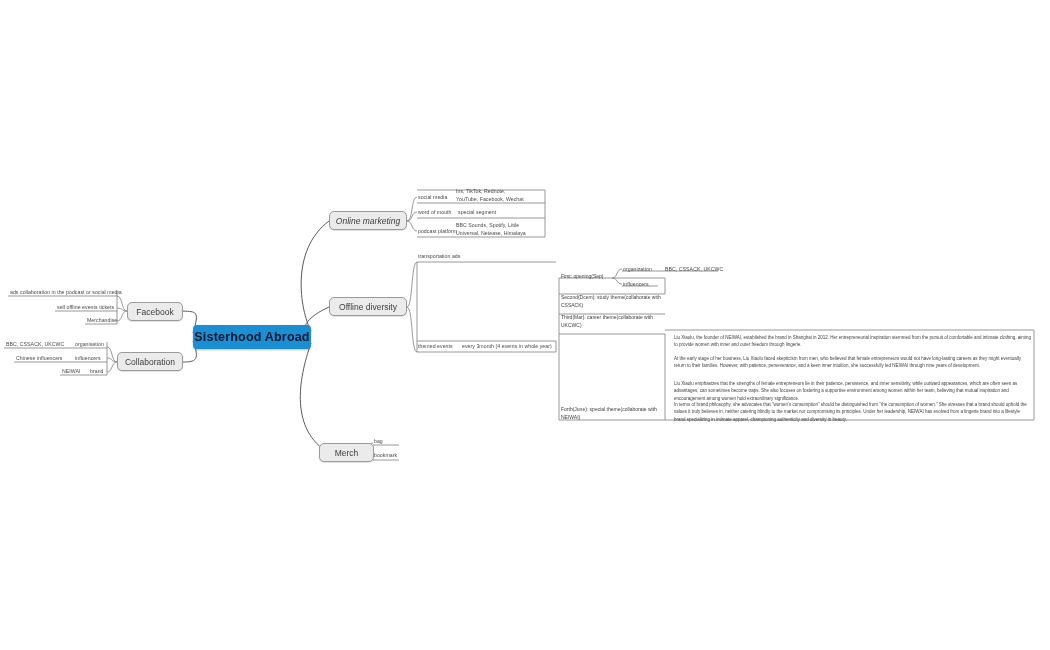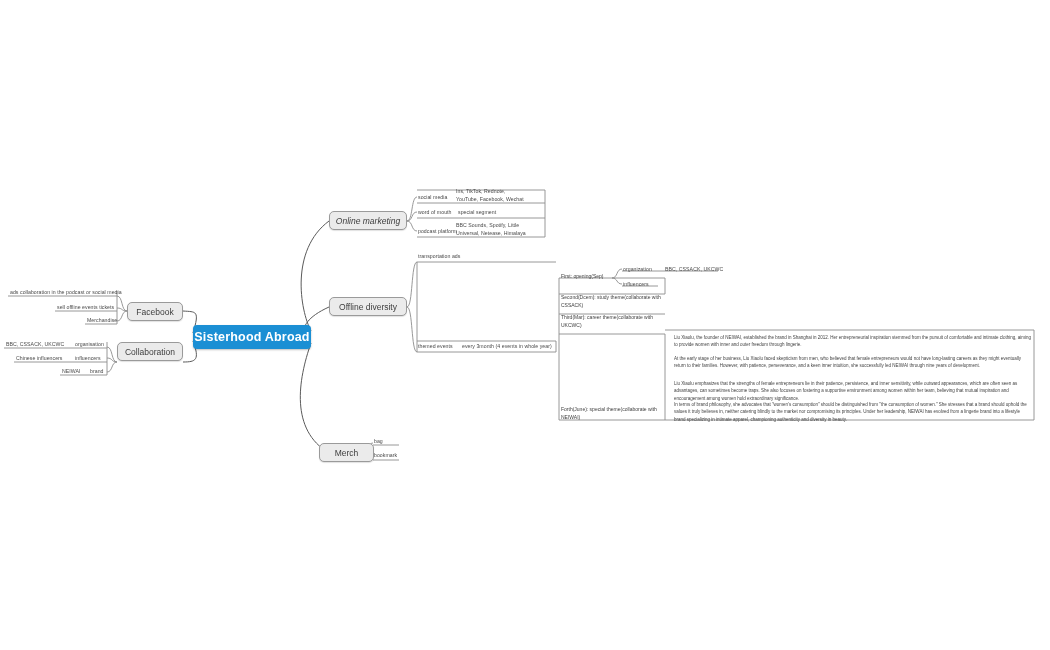--- a/index.html
+++ b/index.html
@@ -9,35 +9,35 @@
   svg.links{position:absolute;left:0;top:0;width:1050px;height:650px;overflow:visible;pointer-events:none;}
   svg.links path{fill:none;stroke:#5a5a5a;stroke-width:1;}
   svg.links path.thin{stroke:#8d8d8d;stroke-width:0.9;}
 
   .node{position:absolute;box-sizing:border-box;}
 
   .central{
     left:193px;top:325px;width:118px;height:24px;
     background:#1b8fd4;border-radius:4px;
     display:flex;align-items:center;justify-content:center;
-    color:#ffffff;font-size:12.5px;font-weight:bold;letter-spacing:.2px;
+    color:#0f172a;font-size:12.5px;font-weight:bold;letter-spacing:.2px;
     box-shadow:0 1px 2px rgba(0,0,0,.25);
   }
 
   .branch{
     background:#ebebeb;border:1px solid #9a9a9a;border-radius:5px;
     display:flex;align-items:center;justify-content:center;
     font-size:8.5px;color:#3d3d3d;height:19px;
     box-shadow:0 1px 1px rgba(0,0,0,.12);
   }
   .branch.b-online{left:329px;top:211px;width:78px;font-style:italic;}
   .branch.b-offline{left:329px;top:297px;width:78px;}
   .branch.b-merch{left:319px;top:443px;width:55px;}
   .branch.b-monentize{left:127px;top:302px;width:56px;}
-  .branch.b-collab{left:117px;top:342px;width:66px;}
+  .branch.b-collab{left:117px;top:352px;width:66px;}
 
   
   .leaf{position:absolute;font-size:5.2px;line-height:1.45;color:#4a4a4a;
         white-space:pre;letter-spacing:.05px;}
 
   .para{position:absolute;font-size:4.5px;line-height:1.62;color:#3f3f3f;
         width:358px;text-align:left;}
 
   .evt{position:absolute;font-size:5px;line-height:1.5;color:#414141;width:104px;}
 </style>

